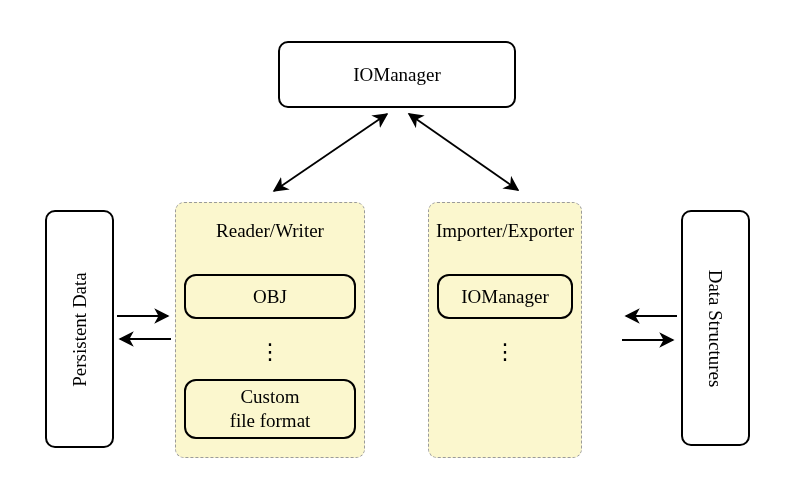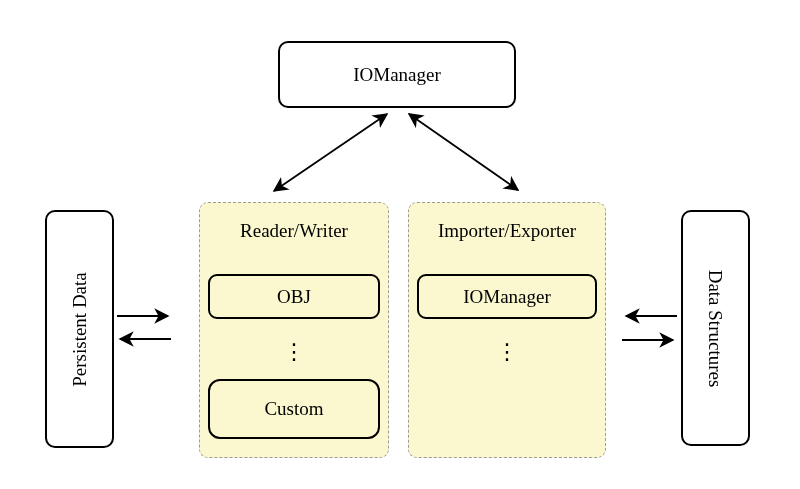--- a/index.html
+++ b/index.html
@@ -55,22 +55,22 @@
   .vtext-cw  { transform: rotate(90deg); }
   
   .group {
     position: absolute;
     top: 202px;
     height: 256px;
     background: var(--group-fill);
     border: 1.6px dashed var(--group-border);
     border-radius: 9px;
   }
-  .group-left  { left: 175px; width: 190px; margin-left: 24px; }
-  .group-right { left: 408px; width: 198px; text-decoration: underline; }
+  .group-left  { left: 175px; width: 190px; }
+  .group-right { left: 428px; width: 154px; text-decoration: underline; }
   .group-title {
     position: absolute;
     left: 0; right: 0;
     top: 17px;
     text-align: center;
     font-size: 19px;
     white-space: nowrap;
   }
   
   .inner-node {
@@ -80,21 +80,21 @@
     border: 2.8px solid var(--node-border);
     border-radius: 12px;
     display: flex;
     flex-direction: column;
     align-items: center;
     justify-content: center;
     font-size: 19px;
     line-height: 1.25;
     text-align: center;
   }
-  .inner-top    { top: 71px;  height: 45px; border-radius: 9px; }
+  .inner-top    { top: 71px;  height: 45px; }
   .inner-bottom { top: 176px; height: 60px; justify-content: center; }
   .dots {
     position: absolute;
     left: 0; right: 0;
     top: 126px;
     height: 44px;
     display: flex;
     align-items: center;
     justify-content: center;
     font-size: 22px;
@@ -135,20 +135,21 @@
   </div>
 
   <div class="group group-left">
     <div class="group-title">Reader/Writer</div>
     <div class="inner-node inner-top">
       <span>OBJ</span>
     </div>
     <div class="dots">⋮</div>
     <div class="inner-node inner-bottom">
       <span>Custom</span>
+      <span>file format</span>
     </div>
   </div>
 
   <div class="group group-right">
     <div class="group-title">Importer/Exporter</div>
     <div class="inner-node inner-top">
       <span>IOManager</span>
     </div>
     <div class="dots">⋮</div>
   </div>

